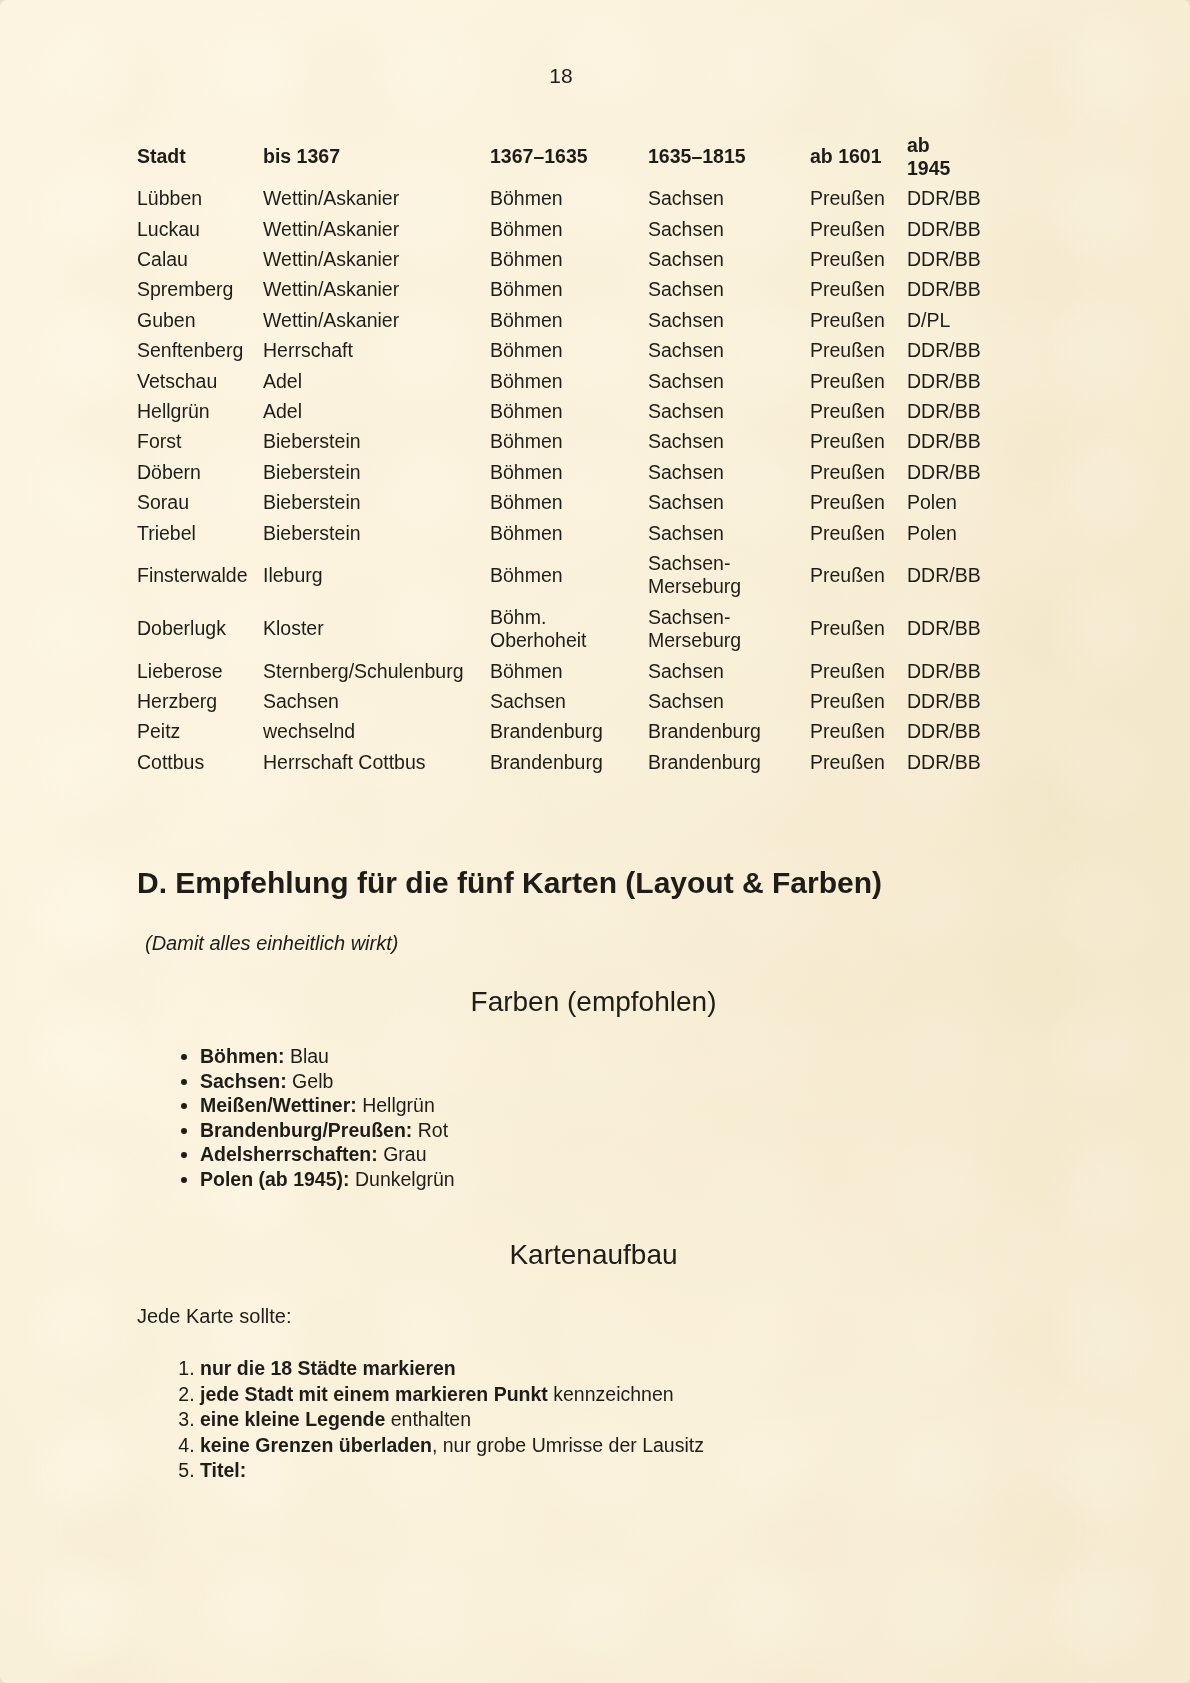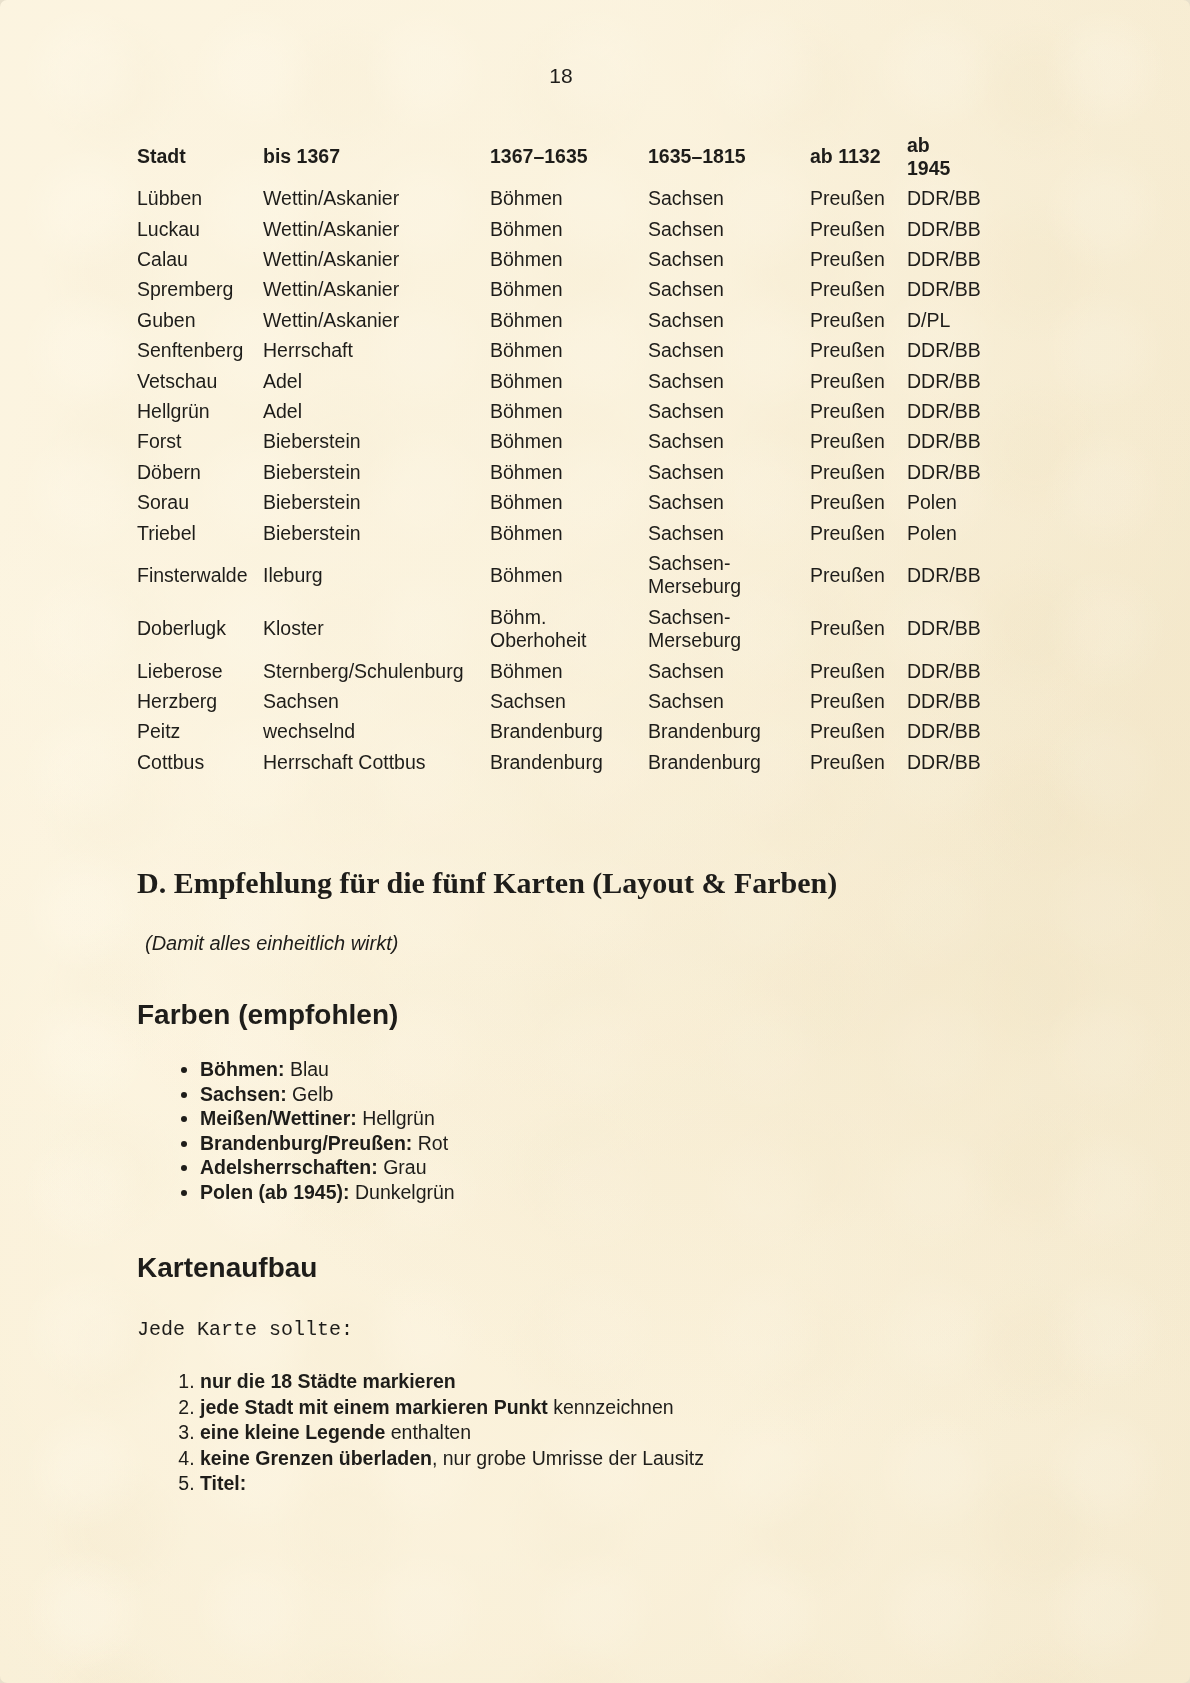--- a/index.html
+++ b/index.html
@@ -42,47 +42,46 @@
     line-height: 1.2;
   }
   .th { font-weight: bold; }
   .th-ab1945 { max-width: 58px; text-align: left; }
   
   .h1 {
     margin: 88px 0 0 0;
     font-size: 30px;
     font-weight: bold;
     line-height: 1.15;
-    font-family: Liberation Serif, serif;
   }
   .subtitle {
     margin: 32px 0 0 8px;
     font-size: 20px;
     font-style: italic;
   }
   .h2 {
-    margin: 44px 0 0 0;
+    margin: 31px 0 0 0;
     font-size: 28px;
-    font-weight: bold;
+    font-weight: normal;
+    text-align: center;
   }
   .color-list {
     margin: 26px 0 0 0;
     padding-left: 63px;
     list-style: disc;
   }
   .color-list li {
     font-size: 19.5px;
     line-height: 1.26;
     margin: 0;
   }
   .h2-karten { margin-top: 48px; }
   .intro {
     margin: 34px 0 0 0;
     font-size: 20px;
-    font-family: Liberation Mono, monospace;
   }
   .steps {
     margin: 28px 0 0 0;
     padding-left: 63px;
   }
   .steps li {
     font-size: 19.5px;
     line-height: 1.3;
     margin: 0;
   }
@@ -95,21 +94,21 @@
 <div class="page">
 
   <div class="page-number">18</div>
 
   <div class="city-table">
     <div class="thead">
       <div class="th">Stadt</div>
       <div class="th">bis 1367</div>
       <div class="th">1367–1635</div>
       <div class="th">1635–1815</div>
-      <div class="th">ab 1132</div>
+      <div class="th">ab 1601</div>
       <div class="th th-ab1945">ab 1945</div>
     </div>
     <div class="tbody">
 
         <div class="tr">
           <div class="td">Lübben</div>
           <div class="td">Wettin/Askanier</div>
           <div class="td">Böhmen</div>
           <div class="td">Sachsen</div>
           <div class="td">Preußen</div>

